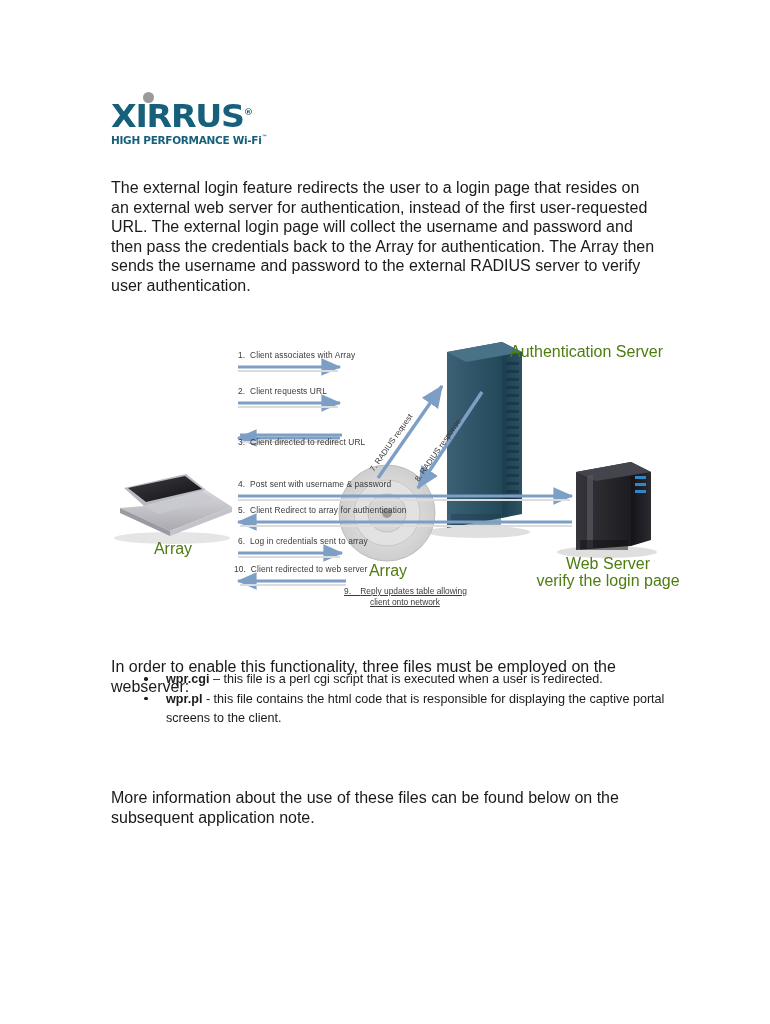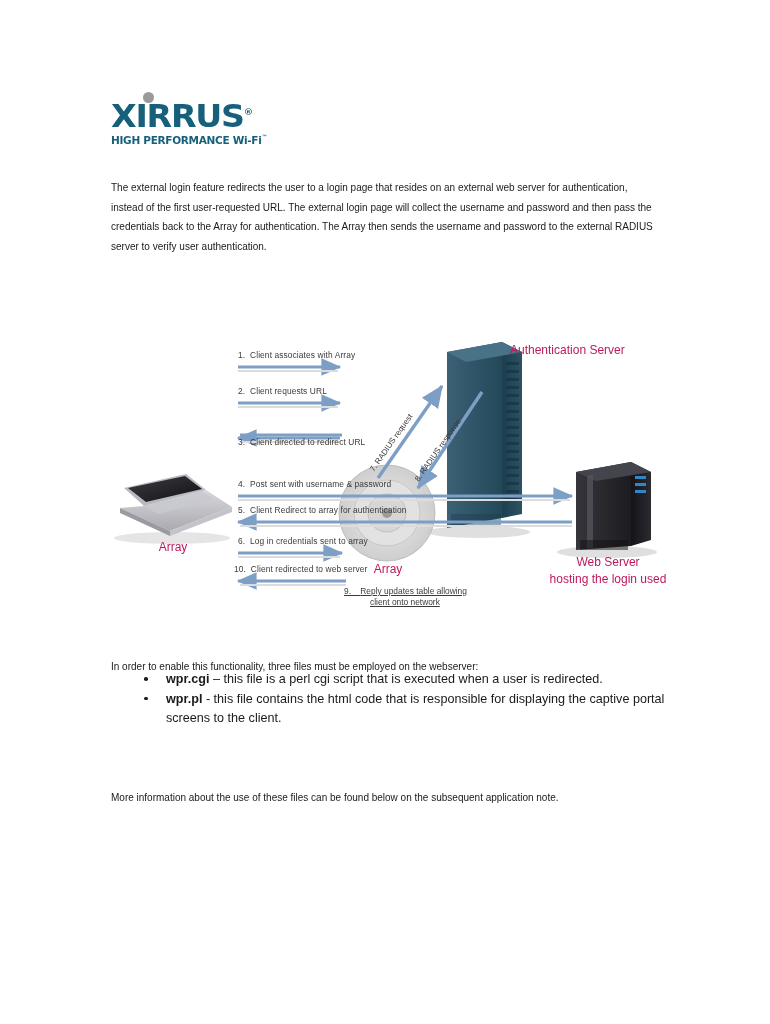--- a/index.html
+++ b/index.html
@@ -64,21 +64,21 @@
   .logo-tm {
     font-size: 6px;
     vertical-align: super;
   }
 
   
   .para {
     position: absolute;
     left: 111px;
     width: 548px;
-    font-size: 10px;
+    font-size: 16px;
     line-height: 19.5px;
     color: #1a1a1a;
     text-align: left;
   }
   #para-intro { top: 178px; }
   #para-files { top: 657px; }
   #para-more  { top: 788px; }
 
   .bullets {
     position: absolute;
@@ -118,22 +118,22 @@
   #diagram svg { display: block; }
   .dlabel {
     position: absolute;
     font-size: 8.4px;
     color: #3a3a3a;
     white-space: nowrap;
     letter-spacing: 0.1px;
   }
   .dname {
     position: absolute;
-    font-size: 12px;
-    color: #be185d;
+    font-size: 16px;
+    color: #4d7c0f;
     white-space: nowrap;
     text-align: center;
   }
   .rot-label {
     position: absolute;
     font-size: 8px;
     color: #3a3a3a;
     white-space: nowrap;
     transform-origin: left top;
   }
@@ -320,21 +320,21 @@
 
   <div class="step9" style="left:234px; top:286px;">
     <span>9.</span>&nbsp;&nbsp;&nbsp;&nbsp;<span>Reply updates table allowing</span><br>
     <span style="padding-left:26px;">client onto network</span>
   </div>
 
   <div class="dname" style="left:24px; top:240px; width:78px;">Array</div>
   <div class="dname" style="left:240px; top:262px; width:76px;">Array</div>
   <div class="dname" style="left:400px; top:43px; width:180px; text-align:left;">Authentication Server</div>
   <div class="dname" style="left:420px; top:255px; width:156px;">Web Server</div>
-  <div class="dname" style="left:406px; top:272px; width:184px;">hosting the login used</div>
+  <div class="dname" style="left:406px; top:272px; width:184px;">verify the login page</div>
 </div>
 
 <div class="para" id="para-files">In order to enable this functionality, three files must be employed on the webserver:</div>
 
 <ul class="bullets">
   <li>
     <span class="bdot"></span>
     <b>wpr.cgi</b><span> – this file is a perl cgi script that is executed when a user is redirected.</span>
   </li>
   <li>

